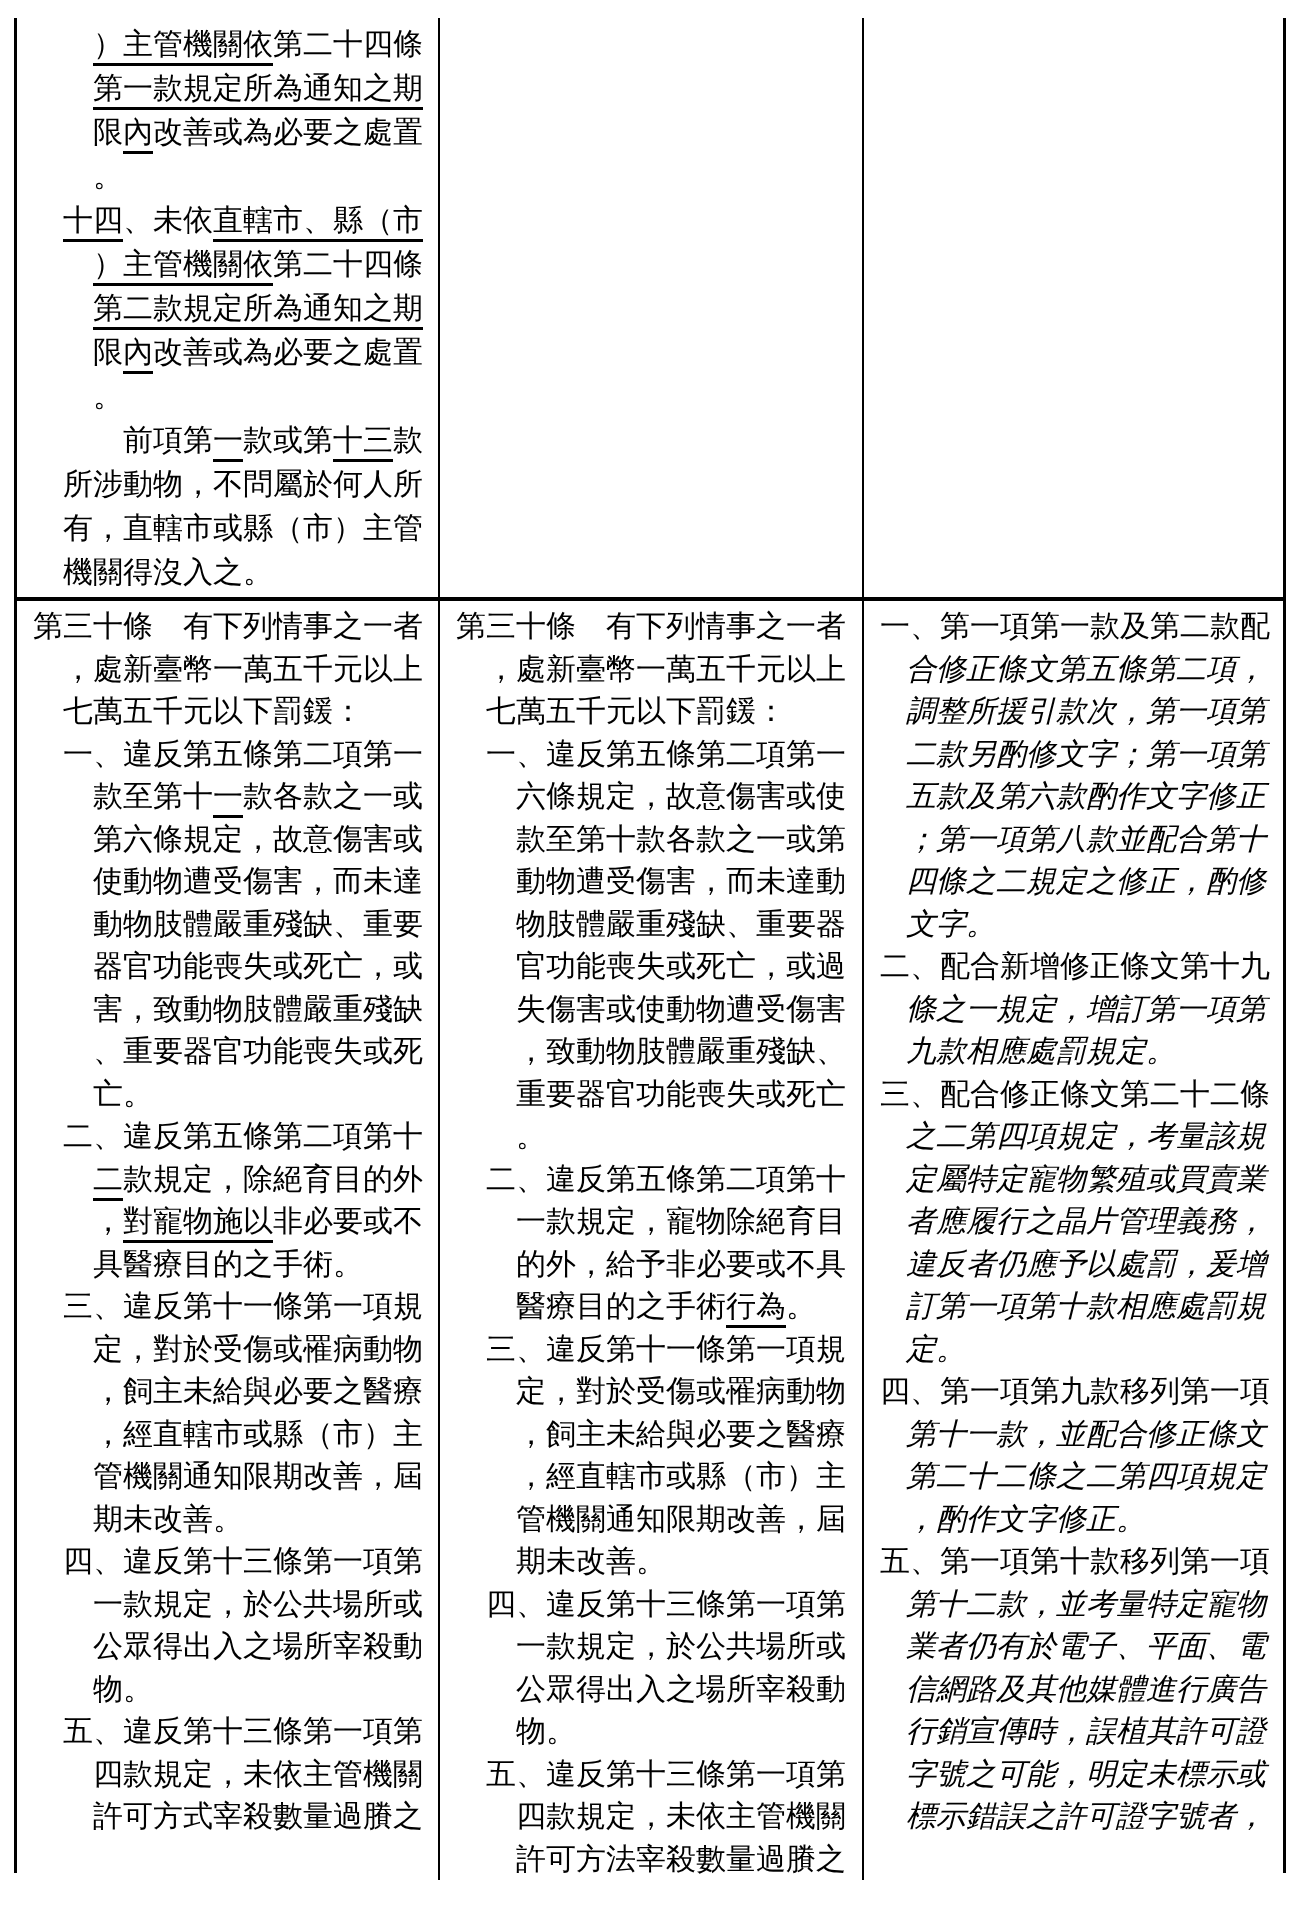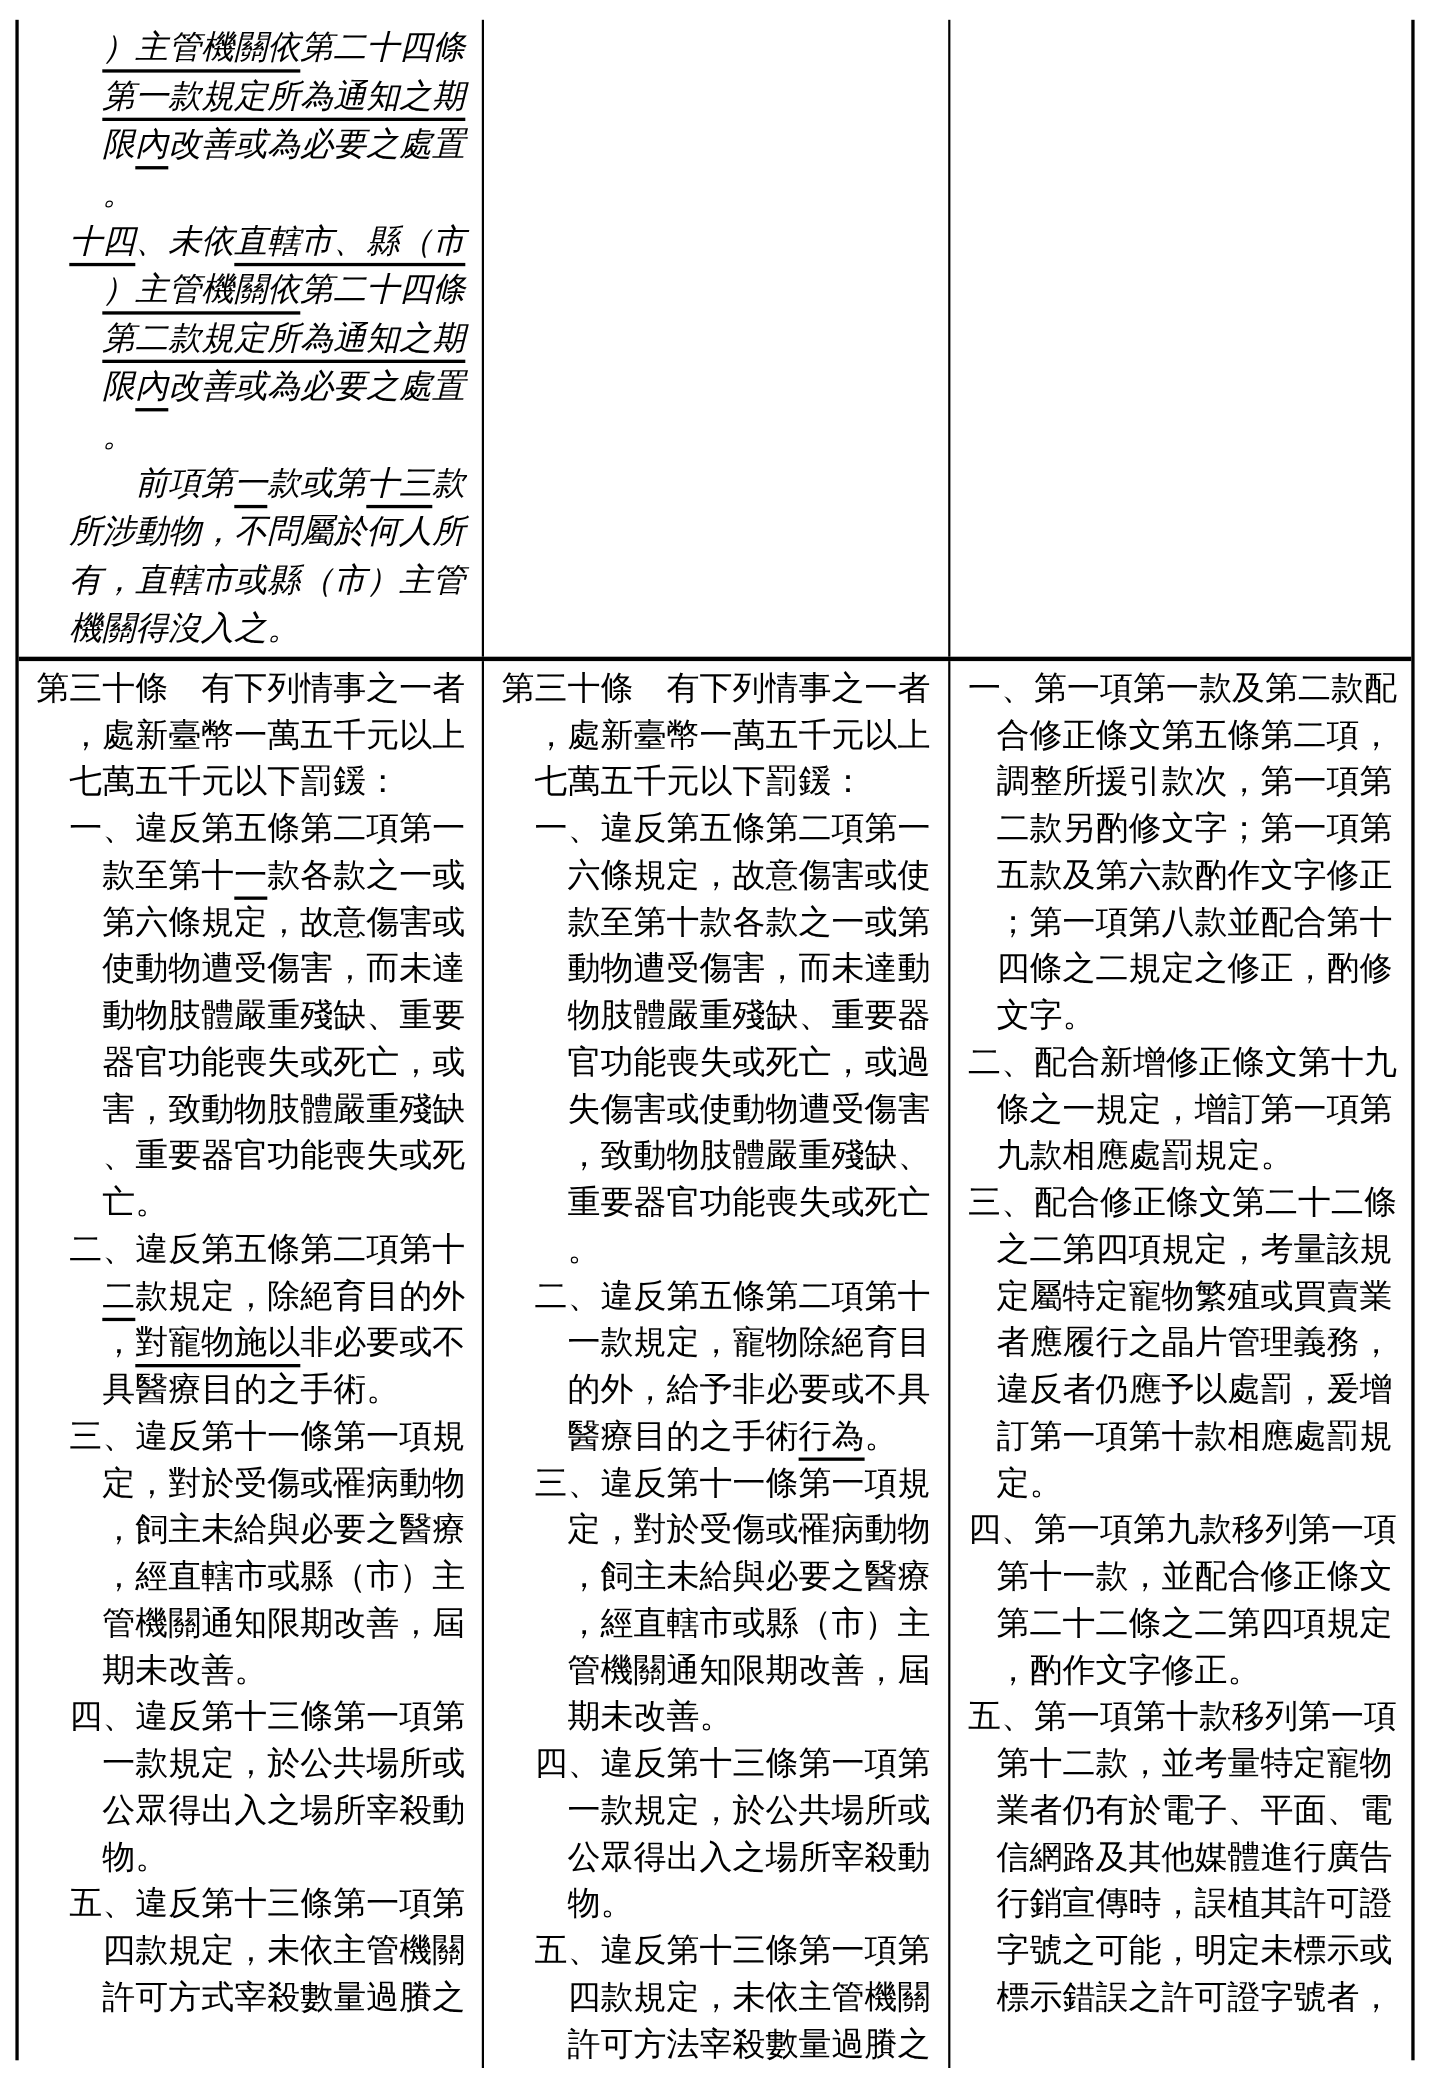--- a/index.html
+++ b/index.html
@@ -26,33 +26,33 @@
   }
   .row { display: flex; box-sizing: border-box; }
   .row-top { height: 579px; flex: 0 0 auto; }
   .row-main { flex: 1 1 auto; border-top: 4px solid #000; }
   .cell {
     box-sizing: border-box;
     padding: 4px 2px 0 16px;
     font-size: 30px;
     overflow: hidden;
   }
-  .row-top .cell { line-height: 44px; font-style: italic; }
+  .row-top .cell { line-height: 44px; }
   .row-main .cell { line-height: 42.5px; }
   .c1 { width: 423px; border-right: 2px solid #000; }
   .c2 { width: 424px; border-right: 2px solid #000; }
   .c3 { flex: 1 1 auto; }
   .line { white-space: nowrap; }
   .ind-cond-first { padding-left: 0; }
   .ind-cond-wrap  { padding-left: 30px; }
   .ind-item-first { padding-left: 30px; }
   .ind-item-wrap  { padding-left: 60px; }
   .ind-para-first { padding-left: 90px; }
   .ind-expl-first { padding-left: 0; }
-  .ind-expl-wrap  { padding-left: 26px; }
+  .ind-expl-wrap  { padding-left: 26px; font-style: italic; }
   .u { border-bottom: 3px solid #000; padding-bottom: 2px; }
 </style>
 </head>
 <body>
 
 <div class="page">
   <div class="tbl">
     <div class="row row-top">
       <div class="cell c1">
           <div class="line ind-item-wrap"><span class="u">）主管機關依</span><span>第二十四條</span></div>

